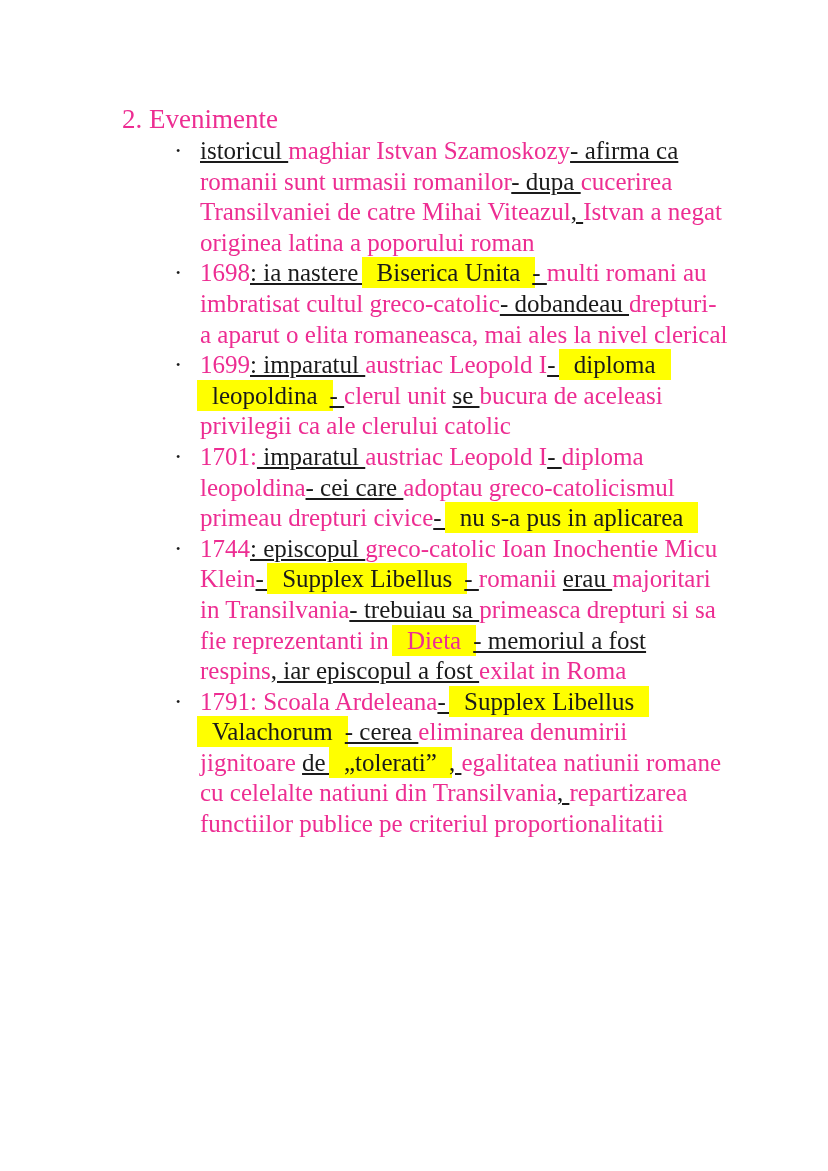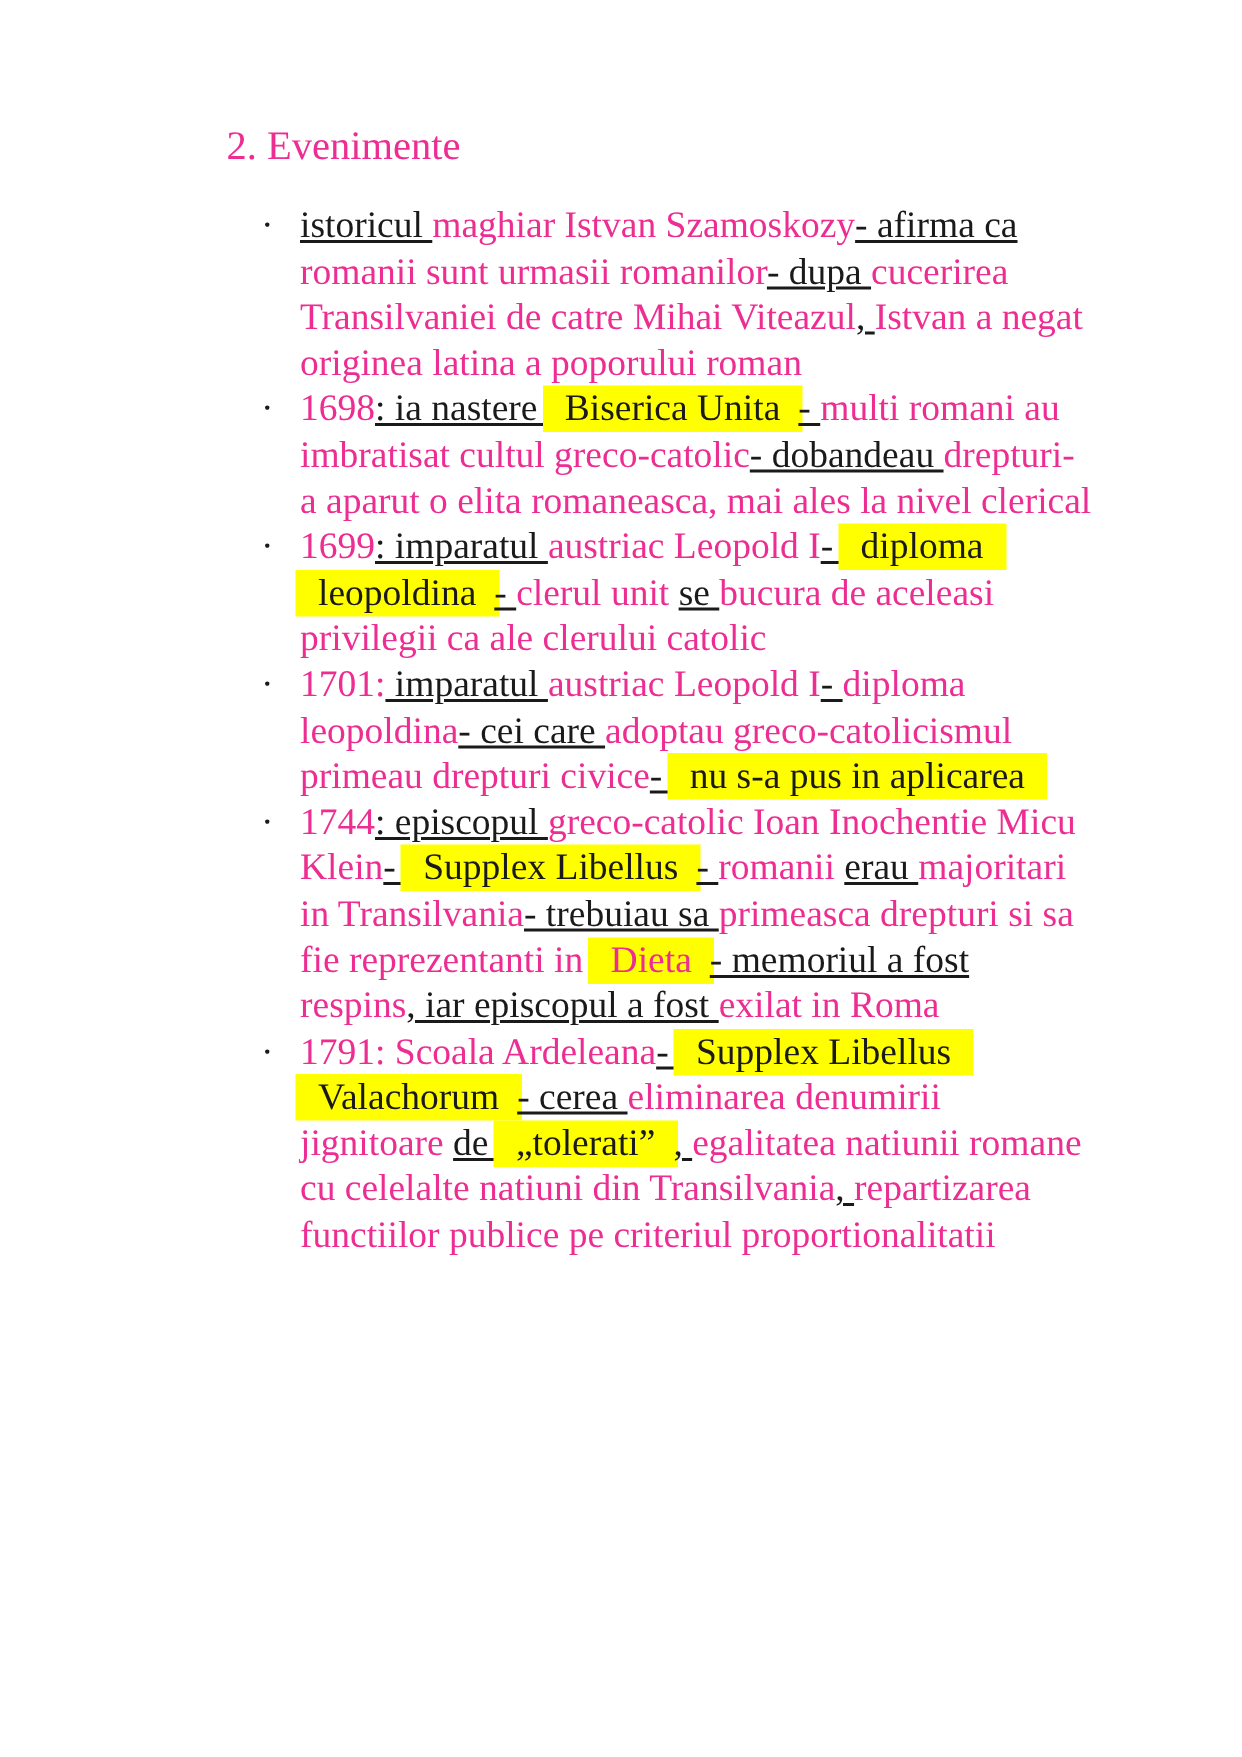--- a/index.html
+++ b/index.html
@@ -11,26 +11,25 @@
     position: relative;
     width: 828px;
     height: 1171px;
     background: var(--page-bg, #ffffff);
     font-family: "Liberation Serif", "DejaVu Serif", serif;
     overflow: hidden;
   }
   .heading {
     position: absolute;
     left: 122px;
-    top: 81px;
+    top: 103px;
     font-size: 27px;
     line-height: 32px;
     color: var(--pink, #ed2d92);
     white-space: nowrap;
-    margin-left: 29px;
   }
   .bullets {
     position: absolute;
     left: 122px;
     top: 136px;
     width: 606px;
   }
   .bullet {
     position: relative;
     padding-left: 78px;

